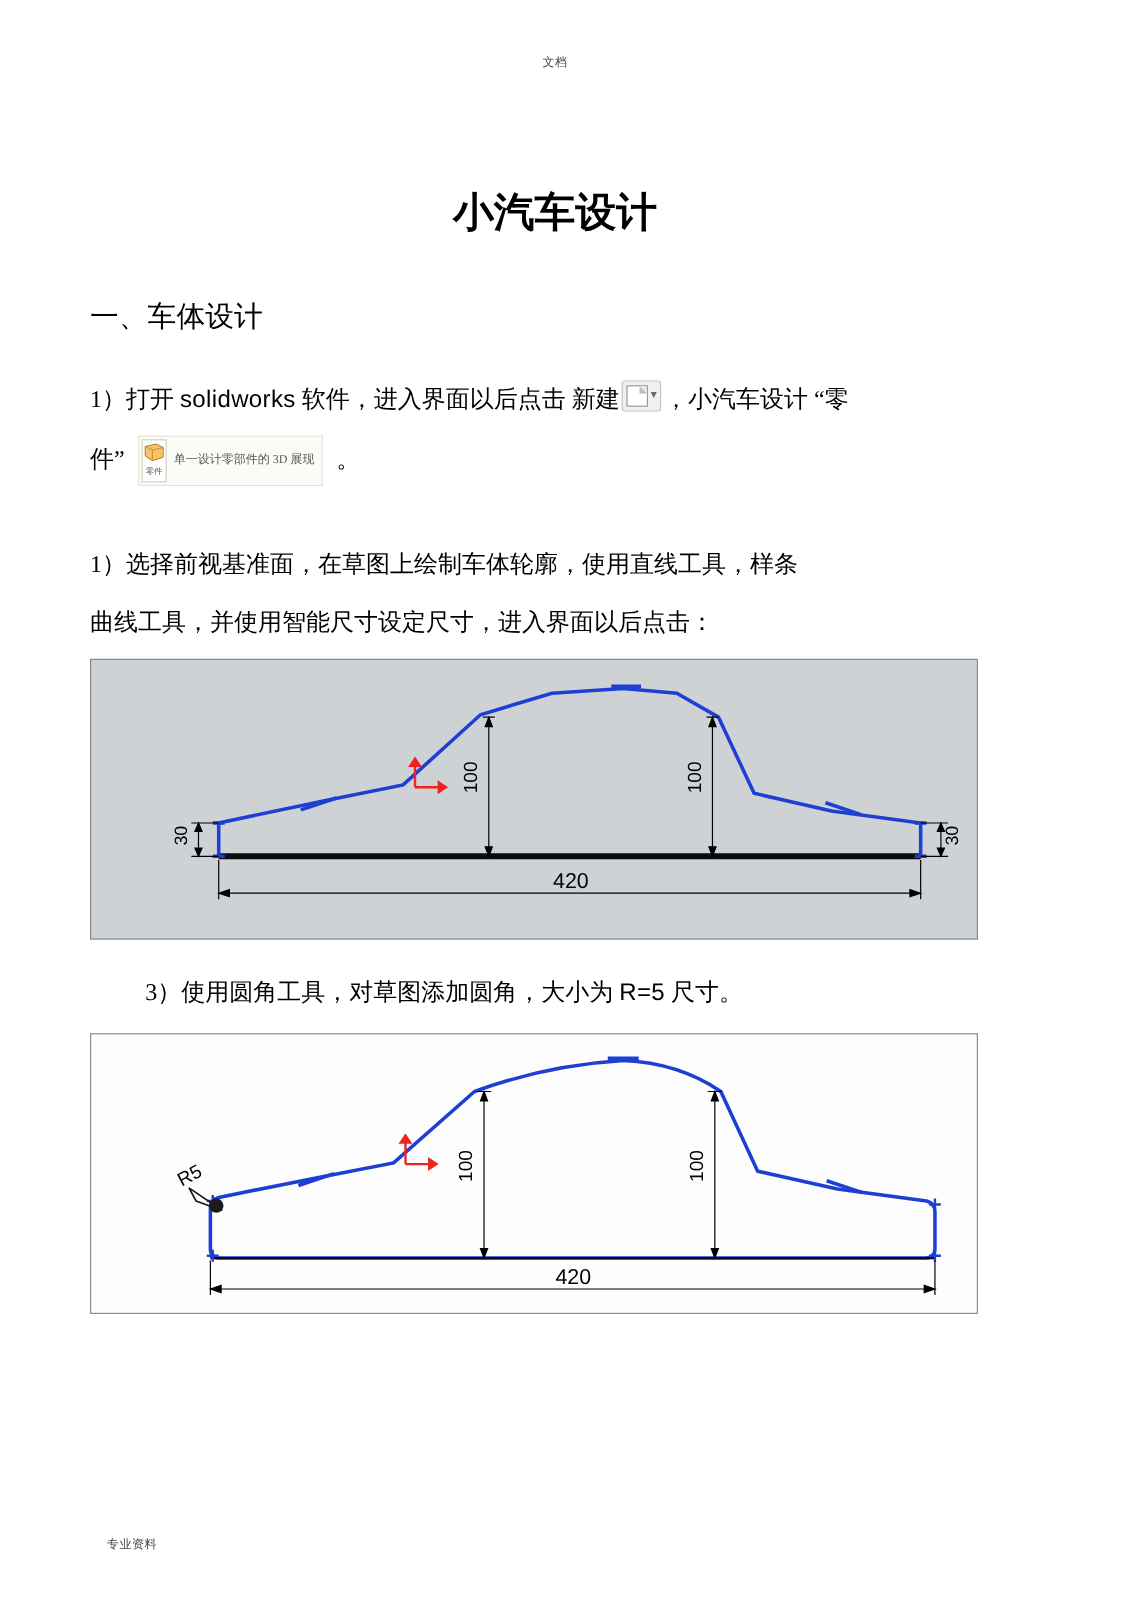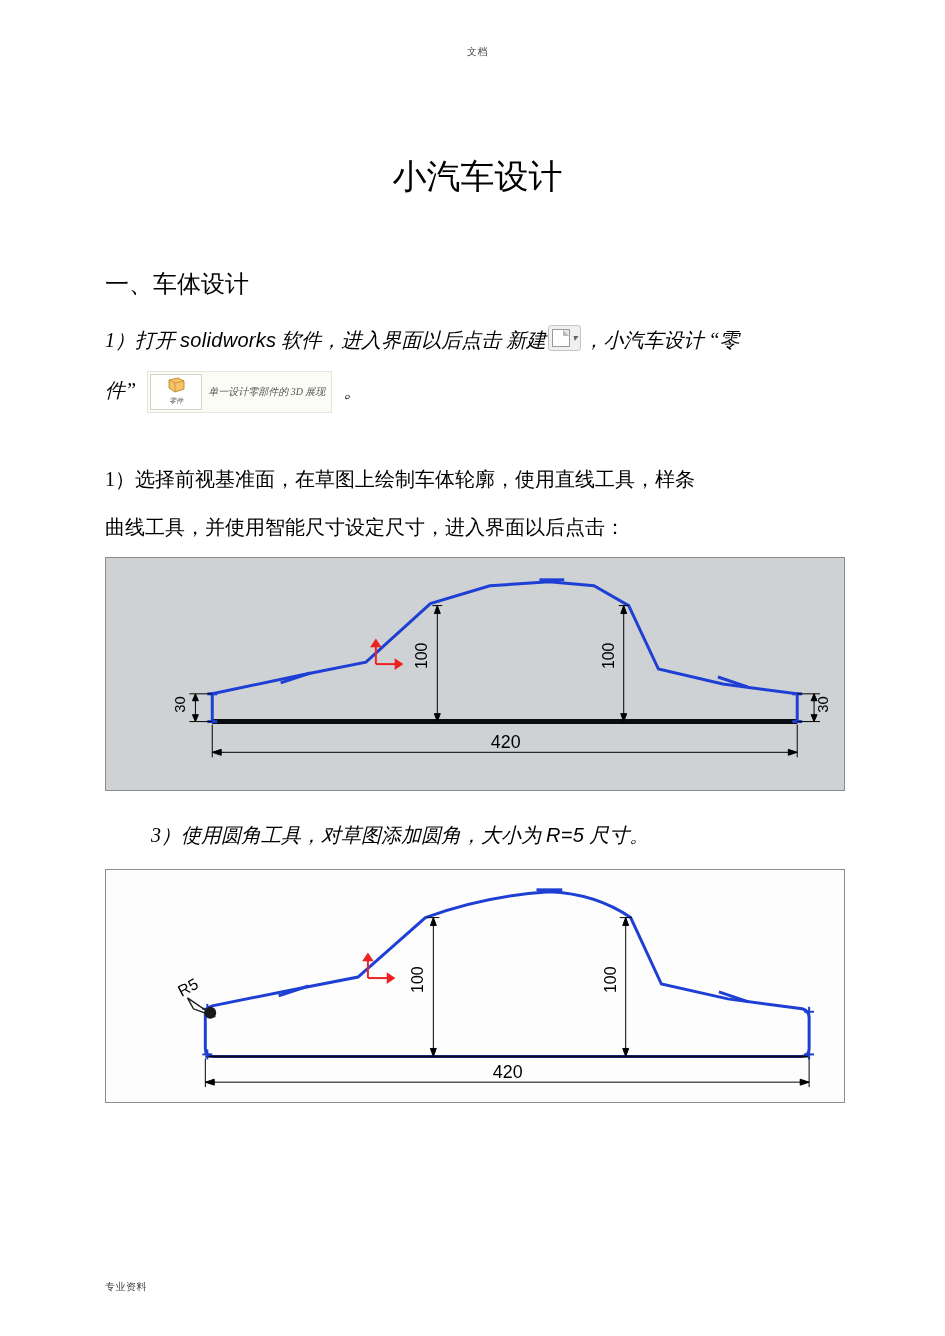--- a/index.html
+++ b/index.html
@@ -6,44 +6,43 @@
   body {
     width: 945px;
     height: 1336px;
     background: #ffffff;
     font-family: "SimSun", "Songti SC", serif;
     color: #000;
     position: relative;
     overflow: hidden;
   }
   .page {
-    padding: 45px 95px 50px 105px;
+    padding: 45px 95px 50px 75px;
   }
   .header-label {
     text-align: center;
     font-size: 10px;
     color: #444;
     letter-spacing: 0.5px;
     margin-bottom: 95px;
   }
   .doc-title {
     text-align: center;
     font-size: 34px;
-    font-weight: 400;
-    margin-bottom: 68px;
+    font-weight: 700;
+    margin-bottom: 48px;
   }
   .section-title {
     font-size: 24px;
-    margin-bottom: 20px;
+    margin-bottom: 33px;
   }
   .para {
     font-size: 20px;
     line-height: 2.0;
     margin-bottom: 10px;
-    font-style: italic;
   }
   .para-r2 {
     font-size: 20px;
     line-height: 2.0;
     margin-bottom: 8px;
   }
   .newdoc-icon-wrap {
     display: inline-flex;
     align-items: center;
     background: #f0f0f0;
@@ -73,21 +72,21 @@
     display: inline-flex;
     align-items: center;
     background: #fcfcf7;
     border: 1px solid #e8e4d8;
     padding: 2px 6px 2px 2px;
     margin: 0 6px;
     gap: 6px;
     vertical-align: middle;
   }
   .part-iconcell {
-    width: 52px; height: 36px;
+    width: 21px; height: 36px;
     background: #fff;
     border: 1px solid #d2d2c4;
     display: flex;
     flex-direction: column;
     align-items: center;
     justify-content: center;
     gap: 1px;
   }
   .part-icon3d {
     width: 22px; height: 16px;
@@ -112,21 +111,21 @@
     height: 234px;
     background: #fdfdfd;
     border: 1px solid #8d8d8d;
     margin: 14px 0 28px 0;
     position: relative;
   }
   svg.sketch { position: absolute; inset: 0; width: 100%; height: 100%; }
 
   .footer-label {
     position: absolute;
-    left: 105px;
+    left: 89px;
     bottom: 42px;
     font-size: 10px;
     color: #444;
     letter-spacing: 0.5px;
   }
   .step-num { font-family: "Songti SC","SimSun",serif; }
   .latin { font-family: sans-serif; letter-spacing: 0.3px; }
 </style>
 </head>
 <body>

